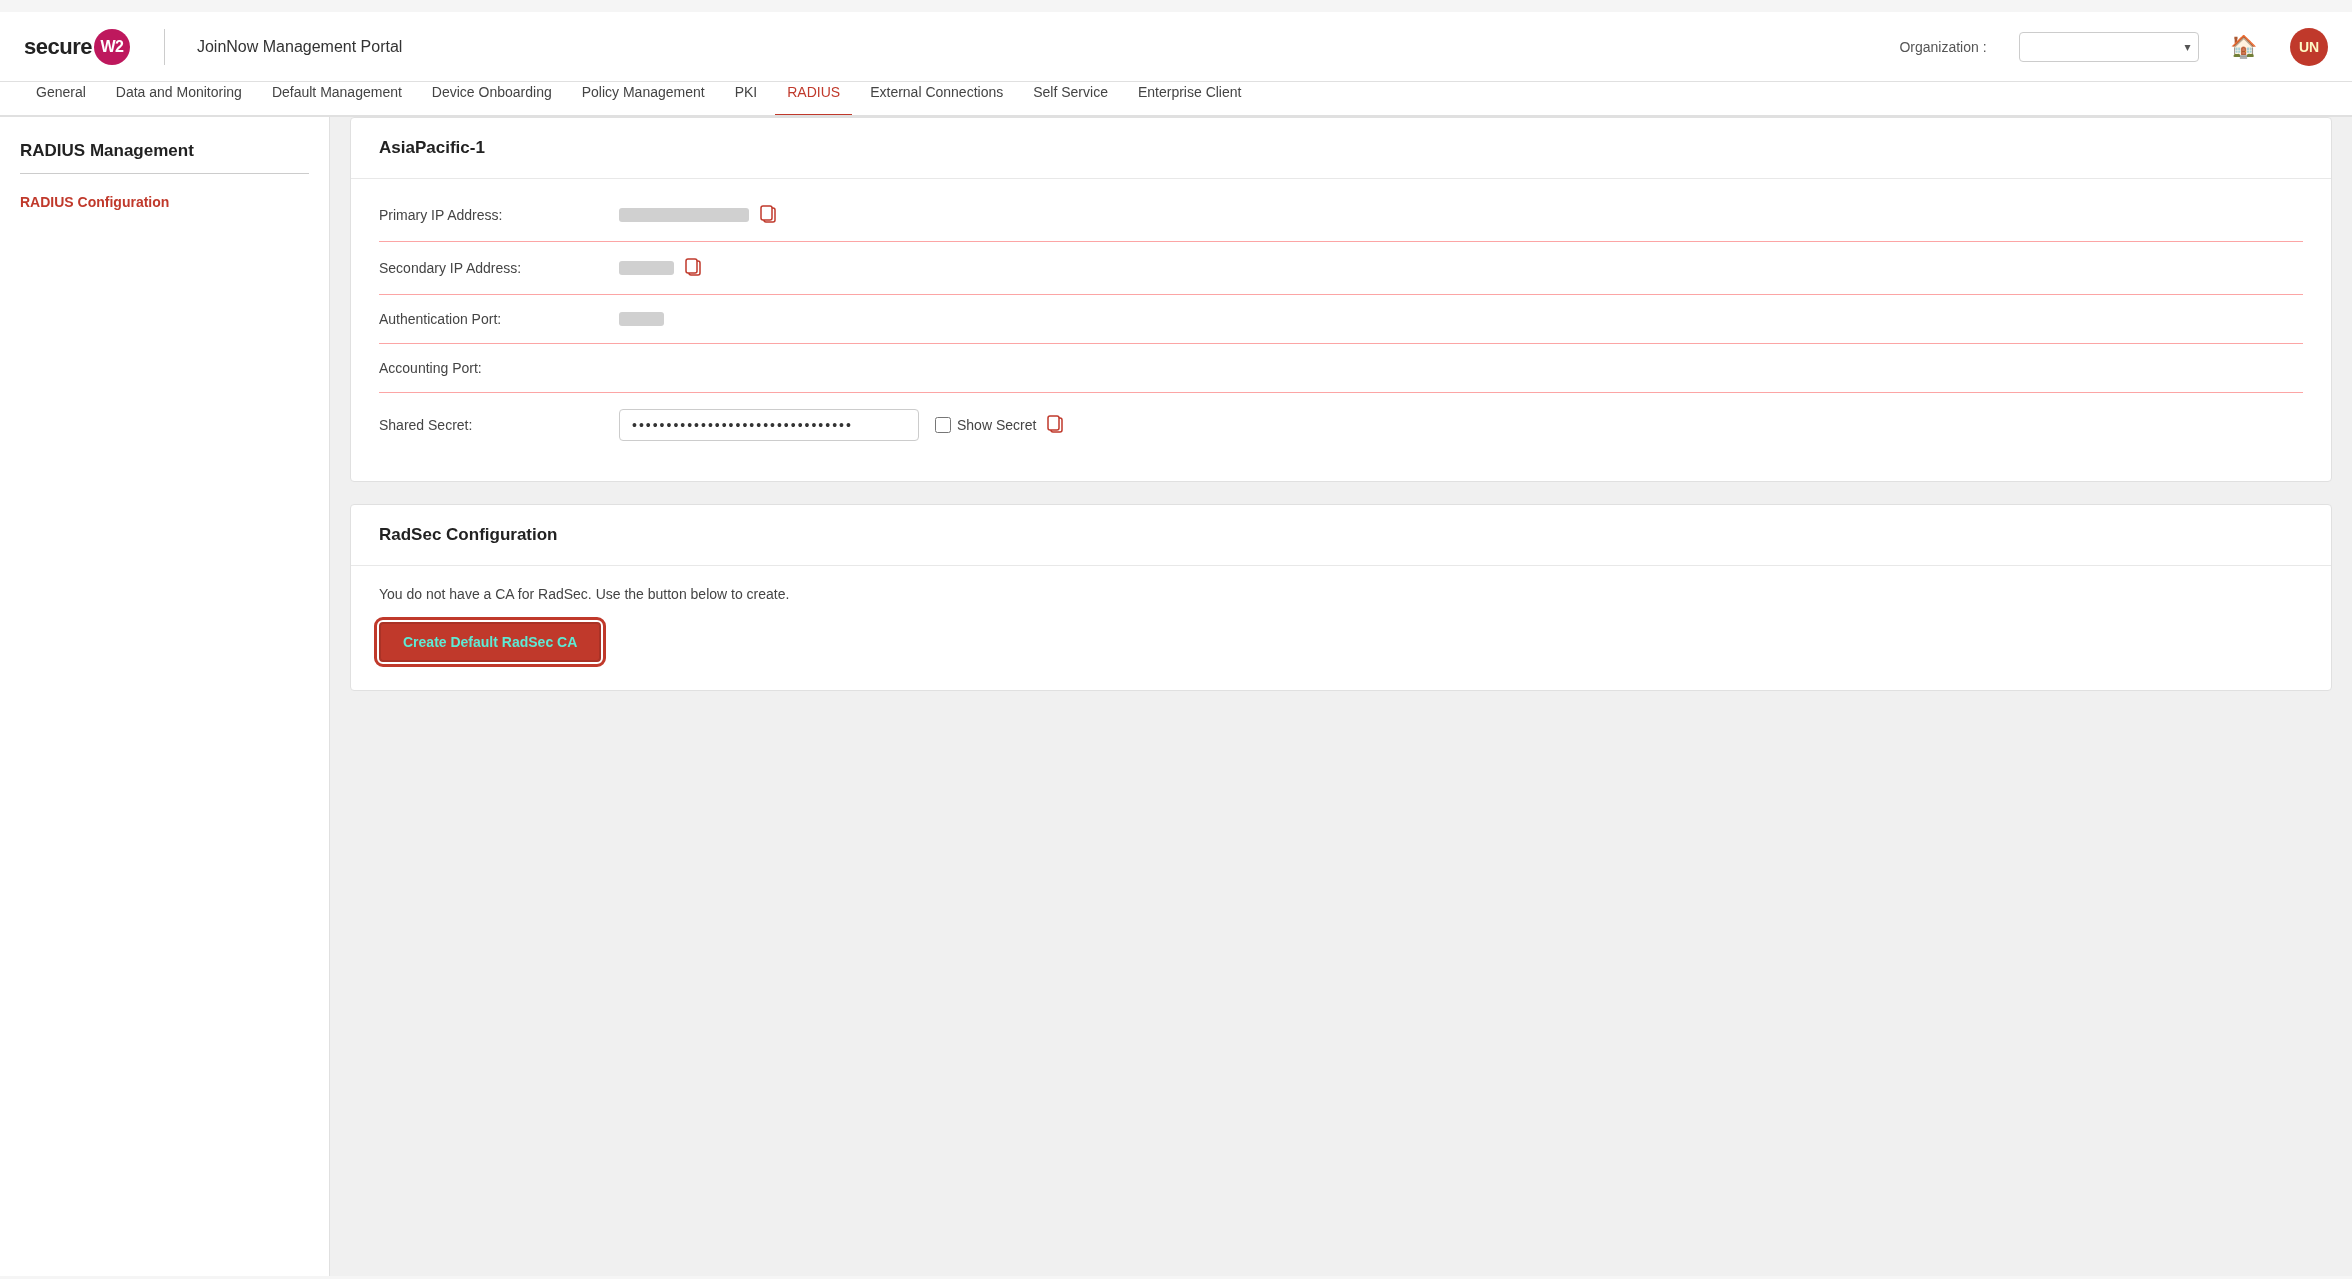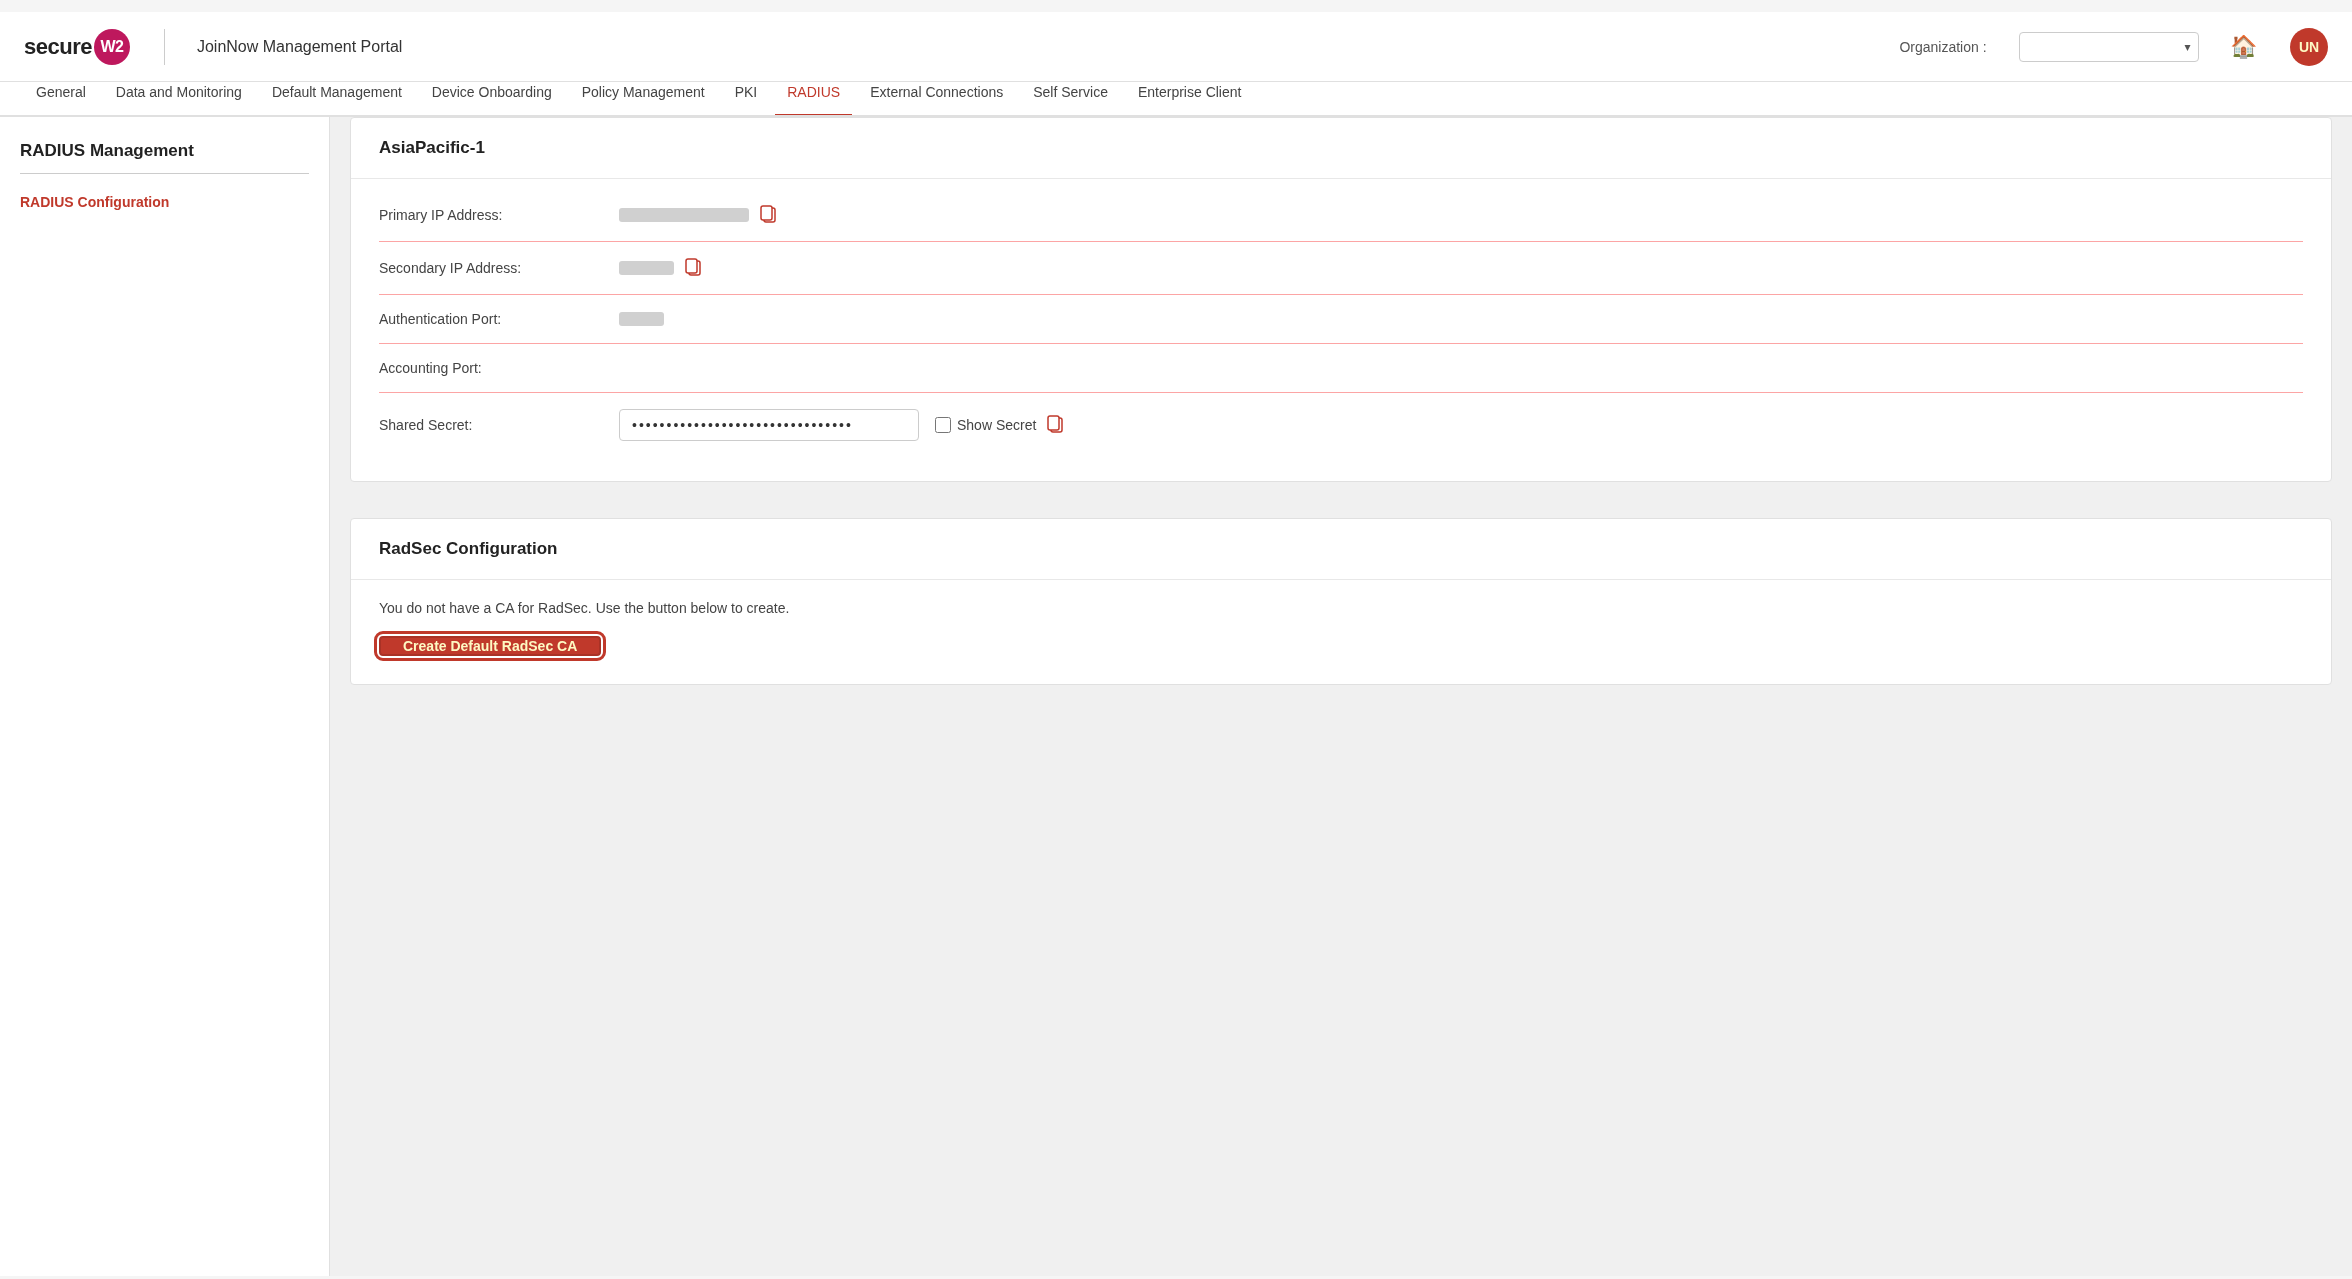--- a/index.html
+++ b/index.html
@@ -179,21 +179,21 @@
       padding: 0 20px 30px 20px;
       background: #f0f0f0;
       overflow-y: auto;
     }
 
     
     .section-card {
       background: #fff;
       border: 1px solid #e0e0e0;
       border-radius: 4px;
-      margin-bottom: 36px;
+      margin-bottom: 22px;
       overflow: hidden;
     }
     .section-header {
       padding: 20px 28px;
       border-bottom: 1px solid #e8e8e8;
     }
     .section-title {
       font-size: 17px;
       font-weight: 700;
       color: #222;
@@ -266,24 +266,24 @@
     .radsec-body {
       padding: 20px 28px 28px 28px;
     }
     .radsec-message {
       font-size: 14px;
       color: #444;
       margin-bottom: 20px;
     }
     .create-btn {
       background: #c0392b;
-      color: #fef9c3;
+      color: #5eead4;
       border: 2px solid #a93226;
       border-radius: 4px;
-      padding: 0 22px;
+      padding: 10px 22px;
       font-size: 14px;
       font-weight: 600;
       cursor: pointer;
       outline: 3px solid #c0392b;
       outline-offset: 2px;
     }
   </style>
 </head>
 <body>
 

